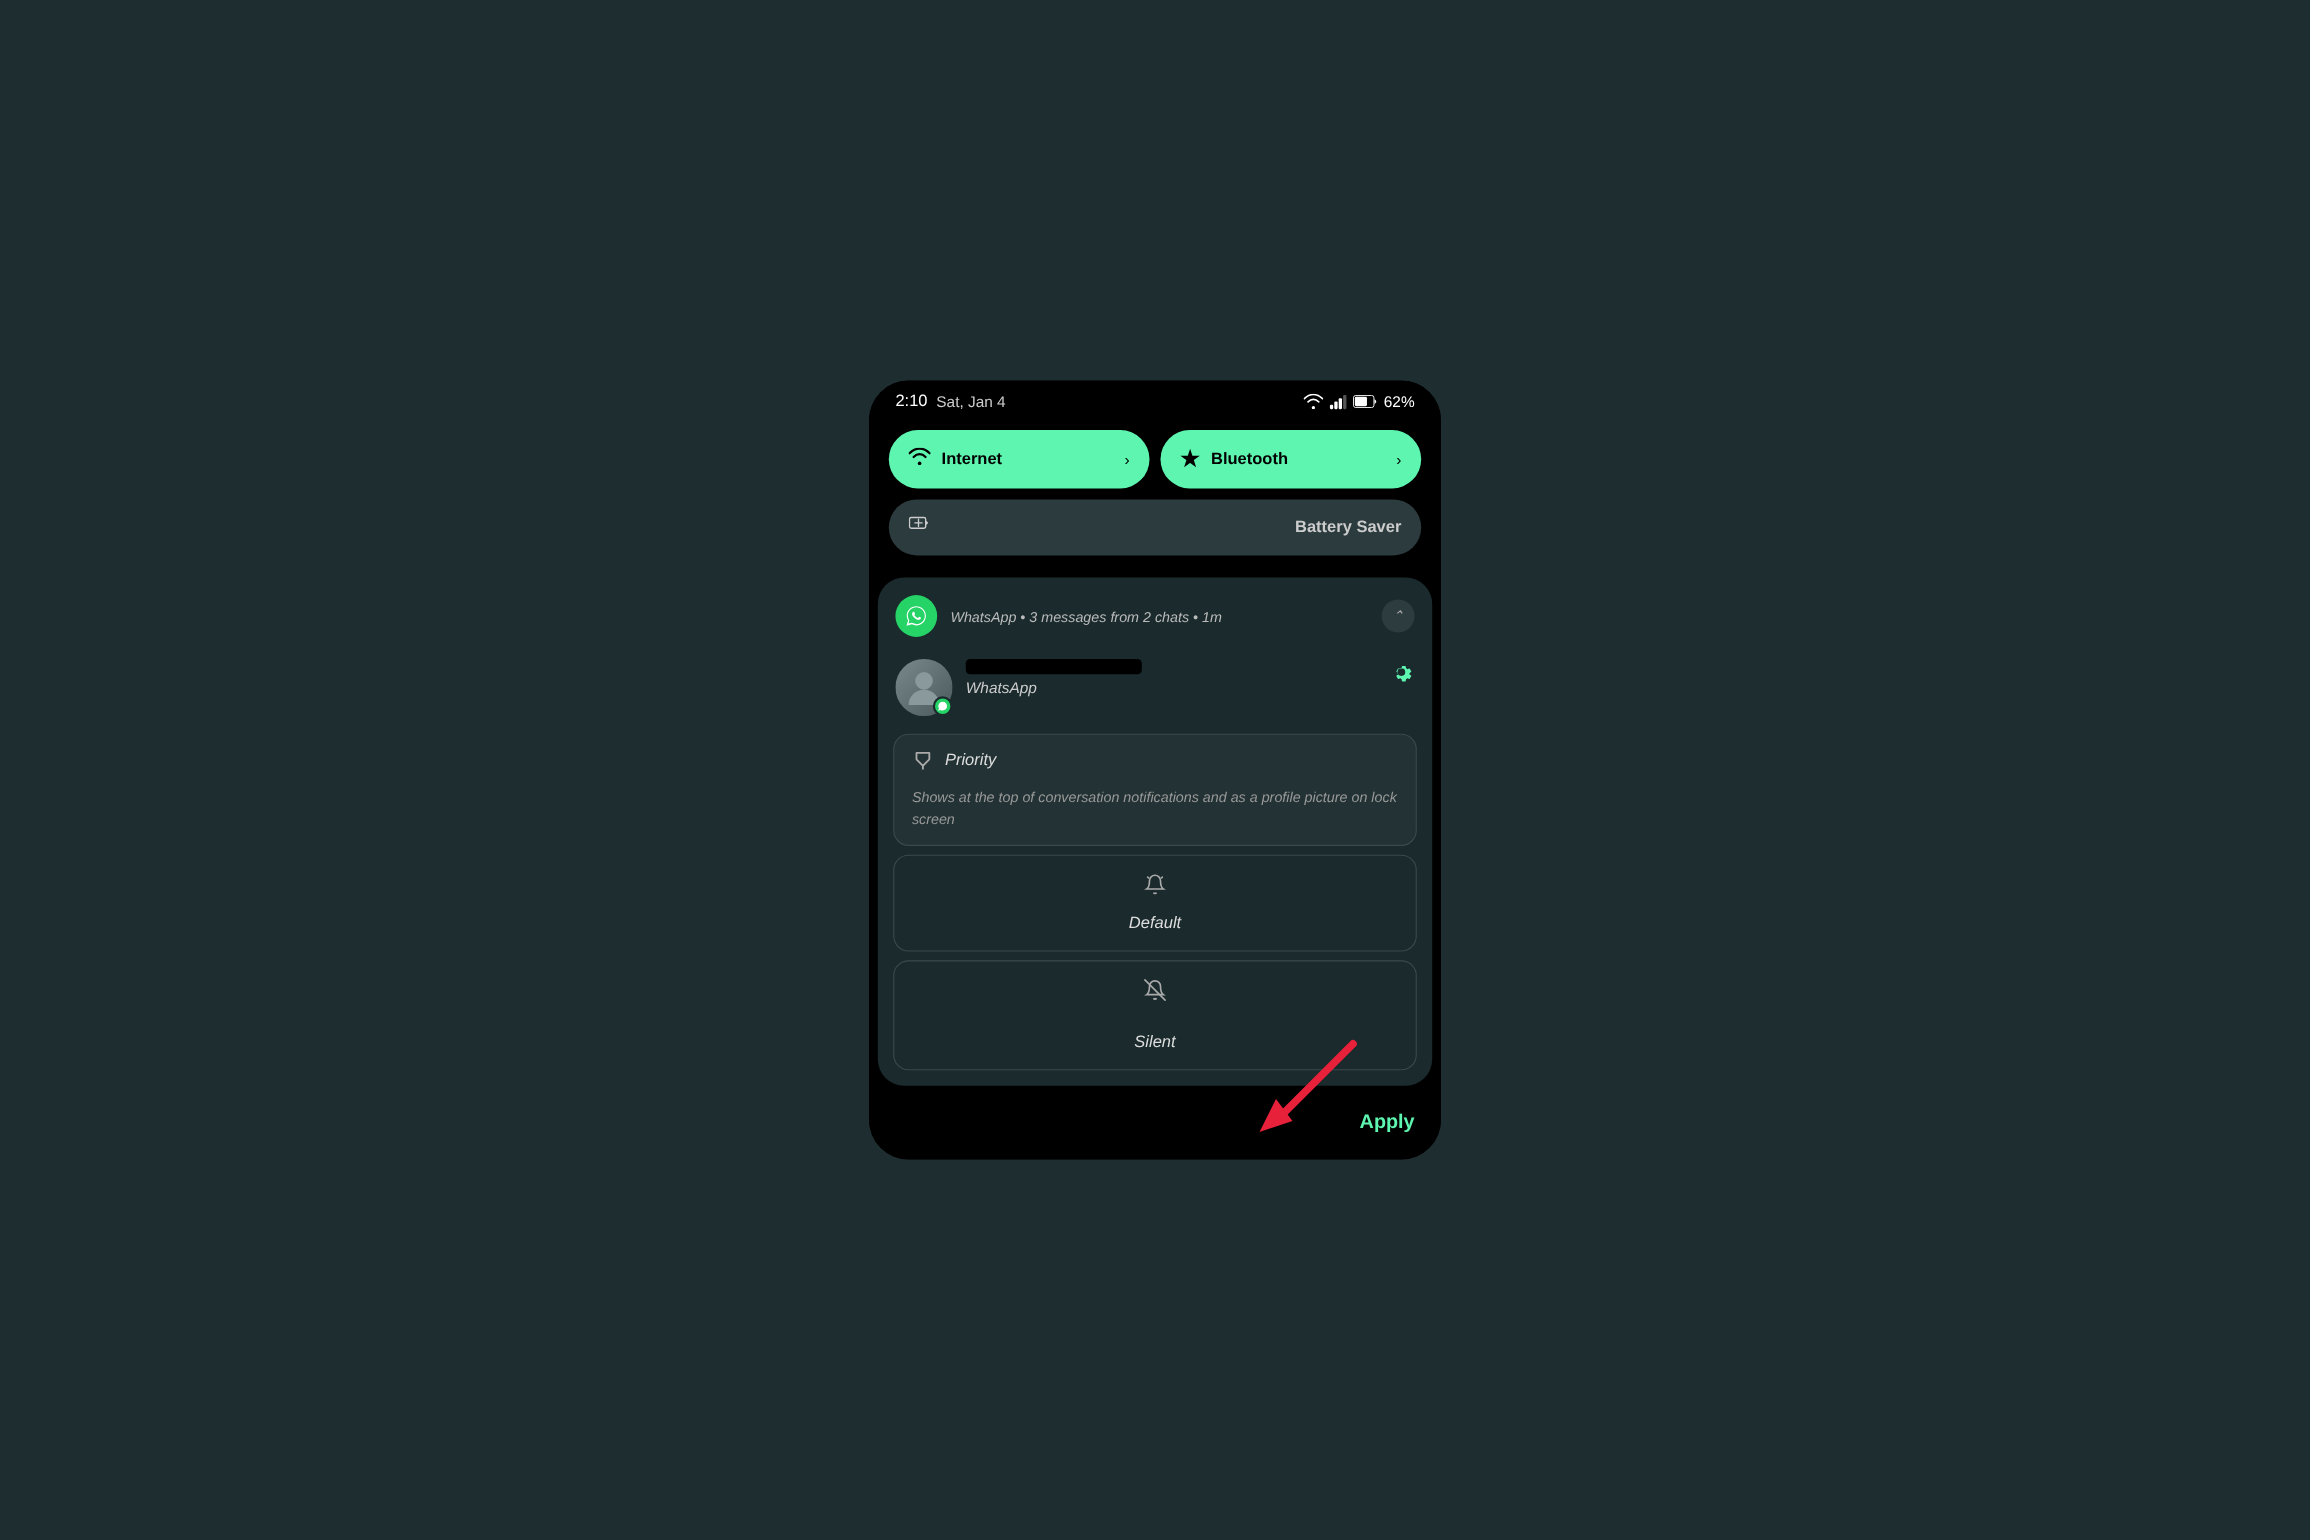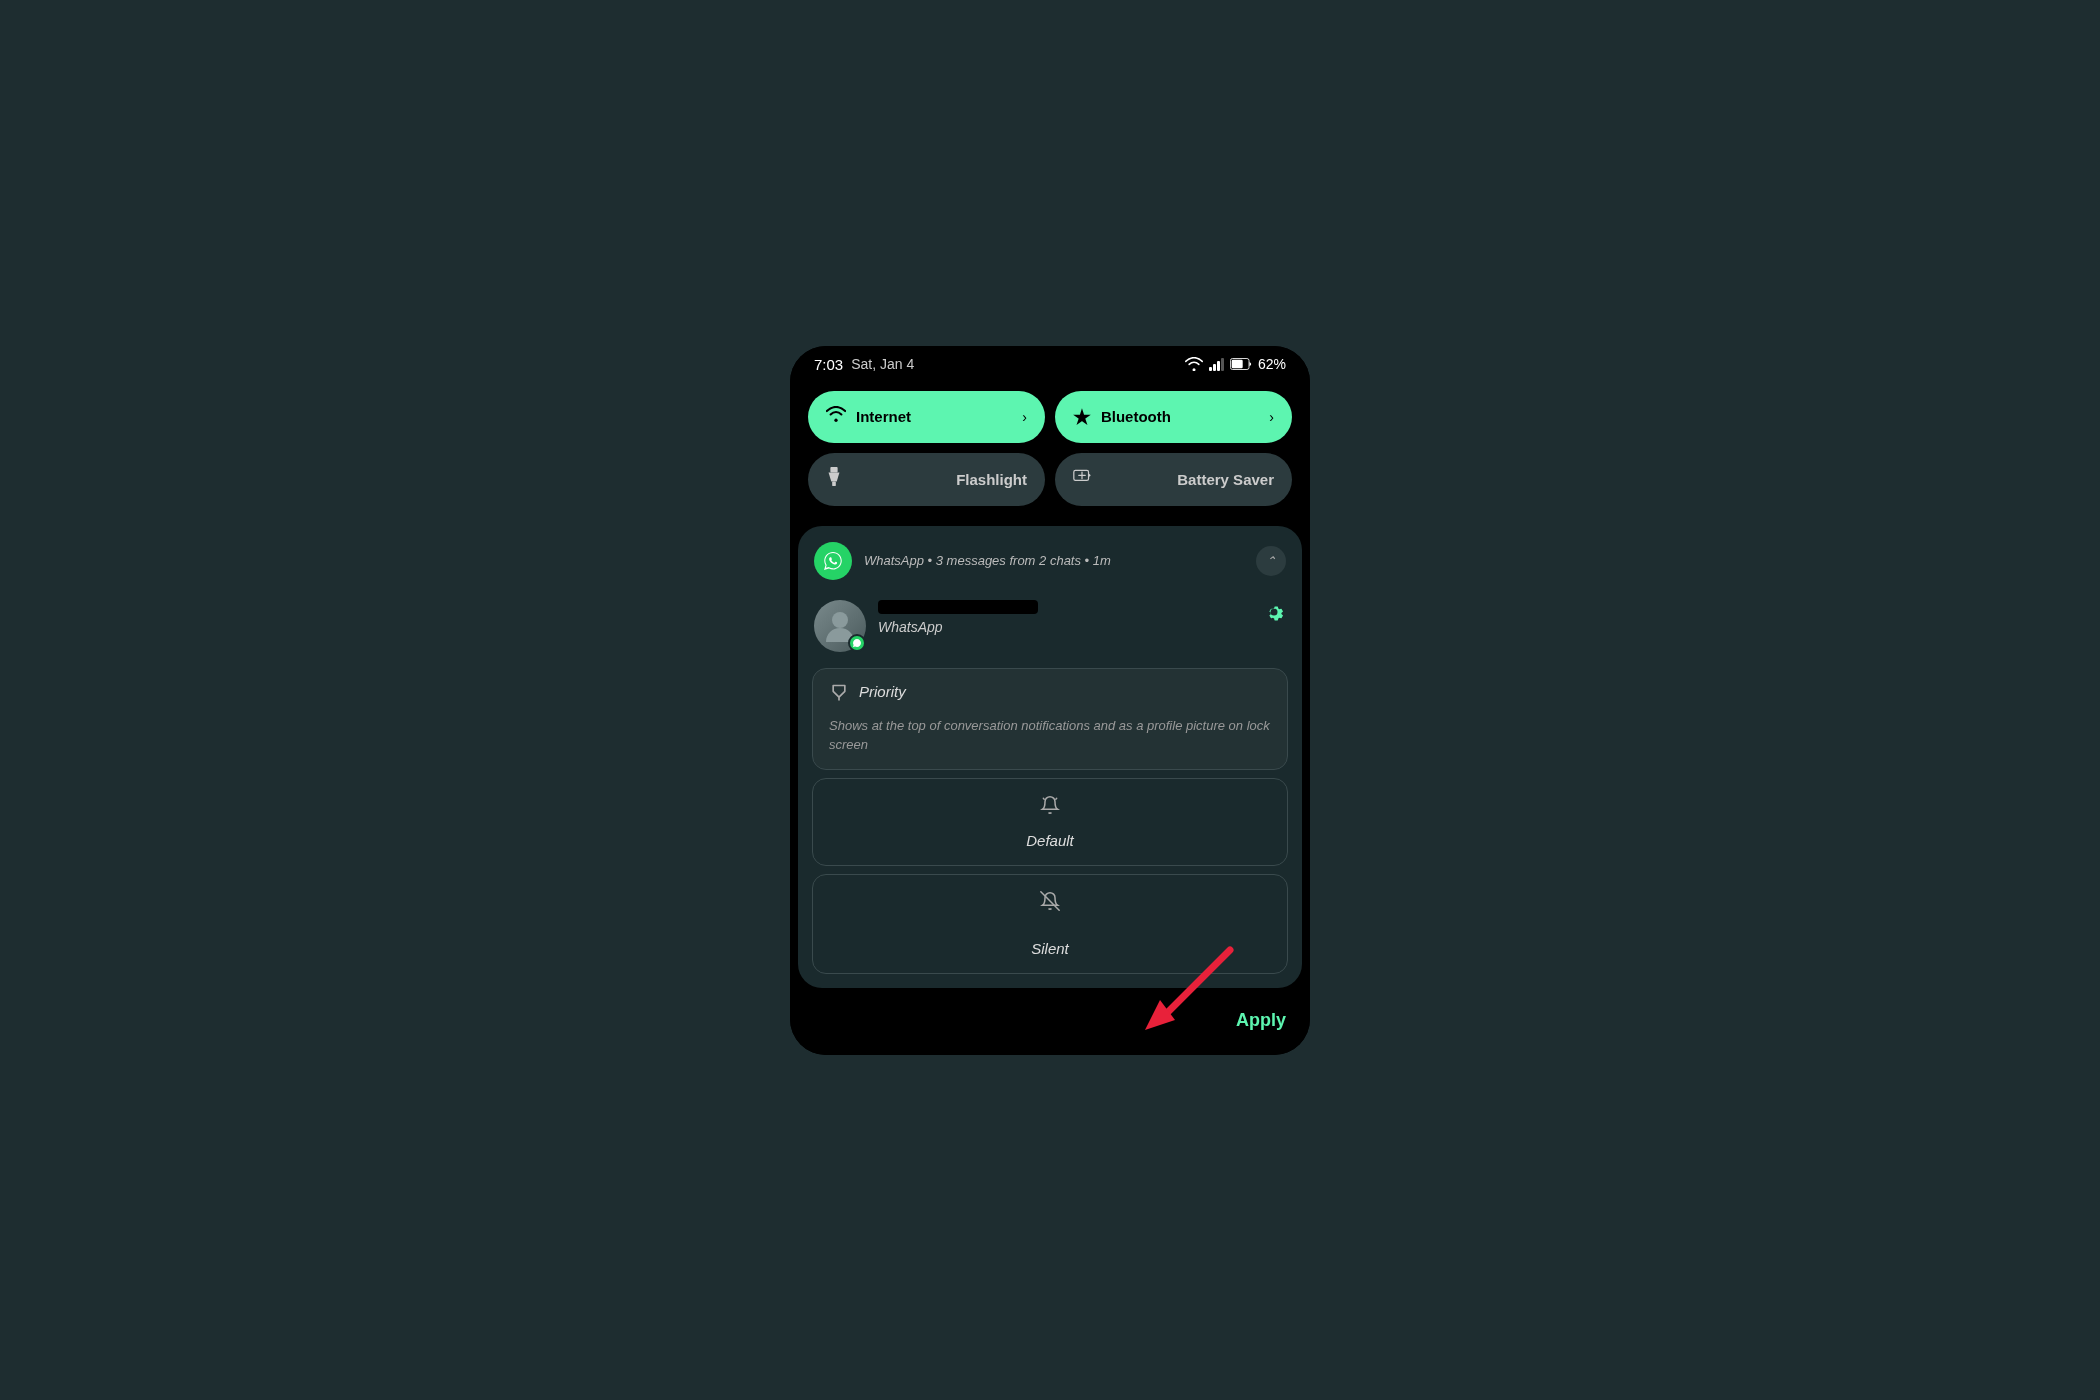--- a/index.html
+++ b/index.html
@@ -341,21 +341,21 @@
       border-radius: 1px;
     }
   </style>
 </head>
 <body>
 
 <div class="phone-container">
 
   <div class="status-bar">
     <div style="display:flex; gap:8px; align-items:center;">
-      <span class="status-time">7:03</span>
+      <span class="status-time">2:10</span>
       <span class="status-time" style="font-size:14px;color:#ccc;">Sat, Jan 4</span>
     </div>
     <div class="status-icons">
 
       <svg width="18" height="14" viewBox="0 0 24 18" fill="white">
         <path d="M12 14.5a2 2 0 1 0 0 4 2 2 0 0 0 0-4z"></path>
         <path d="M5.5 9.5C7.5 7.5 9.6 6.5 12 6.5s4.5 1 6.5 3" stroke="white" stroke-width="2" fill="none" stroke-linecap="round"></path>
         <path d="M1 5.5C4.5 2 8 0.5 12 0.5s7.5 1.5 11 5" stroke="white" stroke-width="2" fill="none" stroke-linecap="round"></path>
       </svg>
 
@@ -392,30 +392,20 @@
       <div class="tile tile-active">
         <span class="tile-icon" style="font-size:20px;font-weight:bold;">★</span>
         <span class="tile-label">Bluetooth</span>
         <span class="tile-chevron">›</span>
       </div>
     </div>
 
     <div class="tiles-row">
       <div class="tile tile-inactive">
         <span class="tile-icon-inactive">
-          <svg width="16" height="20" viewBox="0 0 16 22" fill="none">
-            <rect x="4" y="0" width="8" height="6" rx="1" fill="#ccc"></rect>
-            <polygon points="2,6 14,6 11,16 5,16" fill="#ccc"></polygon>
-            <rect x="6" y="16" width="4" height="5" rx="1" fill="#ccc"></rect>
-          </svg>
-        </span>
-        <span class="tile-label-inactive">Flashlight</span>
-      </div>
-      <div class="tile tile-inactive">
-        <span class="tile-icon-inactive">
           <svg width="18" height="18" viewBox="0 0 22 22" fill="none">
             <rect x="1" y="3" width="18" height="12" rx="2" stroke="#ccc" stroke-width="1.5"></rect>
             <path d="M19 7v4c1.5-.5 2.5-1.2 2.5-2s-1-1.5-2.5-2z" fill="#ccc"></path>
             <path d="M7 9h8M11 5v8" stroke="#ccc" stroke-width="1.5" stroke-linecap="round"></path>
           </svg>
         </span>
         <span class="tile-label-inactive">Battery Saver</span>
       </div>
     </div>
   </div>

